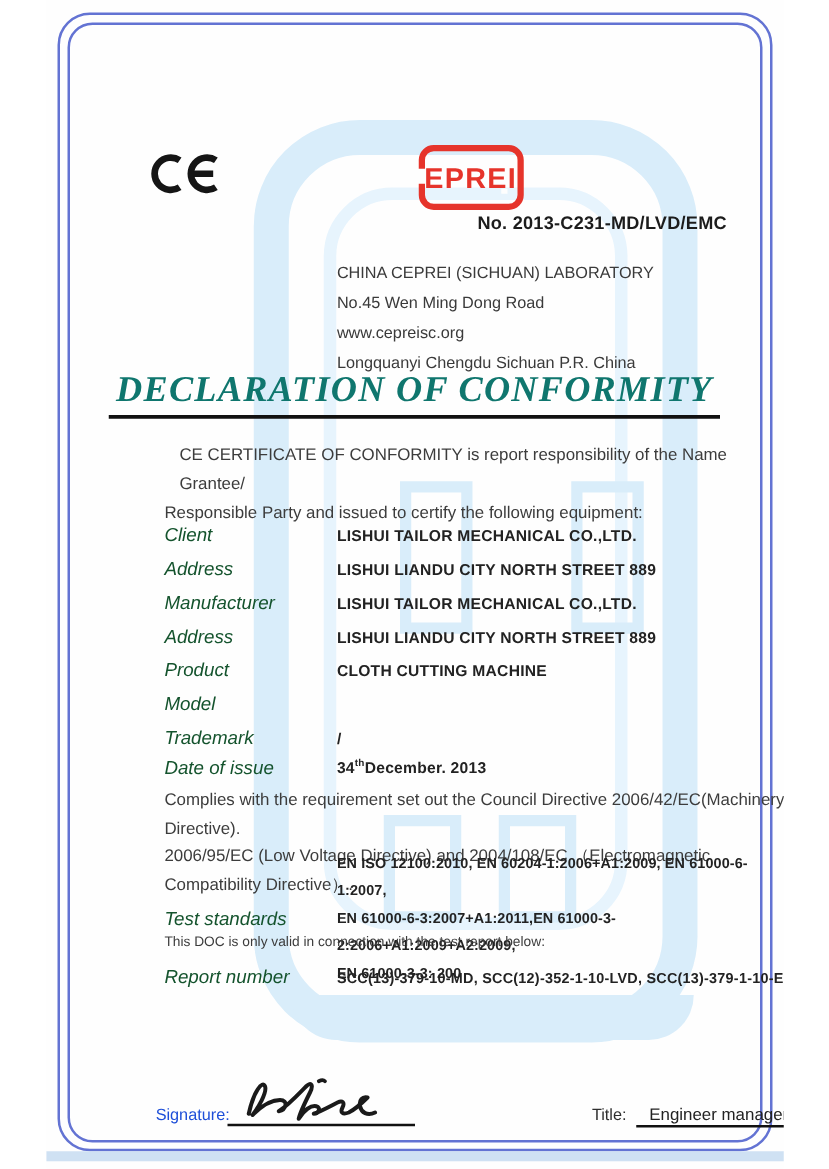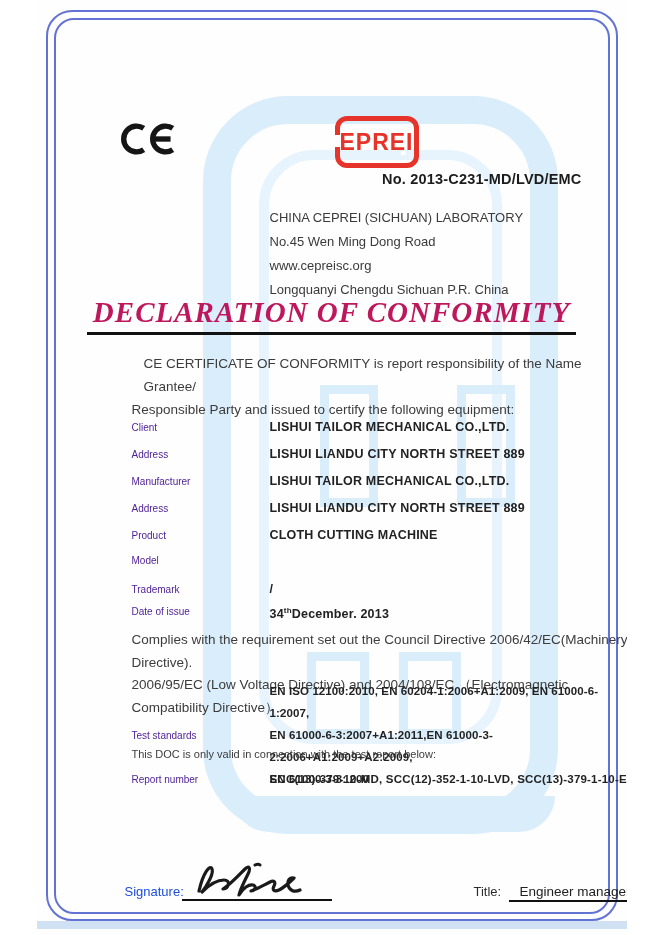--- a/index.html
+++ b/index.html
@@ -42,31 +42,31 @@
   .eprei-notch { position:absolute; left:-7px; top:14px; width:7px; height:12px; background:#fefefe; }
   .eprei-i-gap { position:absolute; right:8px; bottom:8px; width:5px; height:4px; background:#fefefe; }
   .cert-number { position:absolute; left:0; top:171px; width:545px; text-align:right;
     font-weight:bold; font-size:14.5px; color:#1c1c1c; letter-spacing:.2px; }
 
   .lab-block { position:absolute; left:233px; top:206px; font-size:13px; line-height:24px; color:#3a3a3a; }
 
   
   .doc-title { position:absolute; left:0; top:296px; width:100%; text-align:center; }
   .doc-title span { display:inline-block; font-family:"Liberation Serif", serif;
-    font-style:italic; font-weight:bold; font-size:29px; color:#be185d;
+    font-style:italic; font-weight:bold; font-size:29px; color:#0f766e;
     letter-spacing:1px; border-bottom:3px solid #111; padding:0 6px 3px; }
 
   
   .intro { position:absolute; left:95px; top:352px; width:492px; font-size:13.5px; line-height:23px; }
   .intro .l1 { padding-left:12px; }
 
   
   .fields { position:absolute; left:95px; top:420px; width:480px; }
   .field-row { display:flex; align-items:baseline; height:27px; }
-  .field-label { width:138px; flex-shrink:0; font-size:10px; color:#4c1d95; }
+  .field-label { width:138px; flex-shrink:0; font-size:15px; color:#14532d;font-style:italic; }
   .field-value { font-weight:bold; font-size:12.5px; color:#222; letter-spacing:.2px; }
   .date-row { position:absolute; left:95px; top:606px; display:flex; align-items:flex-start; }
   .date-row sup { font-size:8px; font-weight:bold; }
 
   
   .compliance { position:absolute; left:95px; top:629px; width:500px; font-size:13.5px; line-height:22.5px; }
 
   
   .standards { position:absolute; left:95px; top:680px; width:500px; display:flex; align-items:center; }
   .standards-lines { font-weight:bold; font-size:11.5px; color:#222; line-height:22px; letter-spacing:.1px; }

